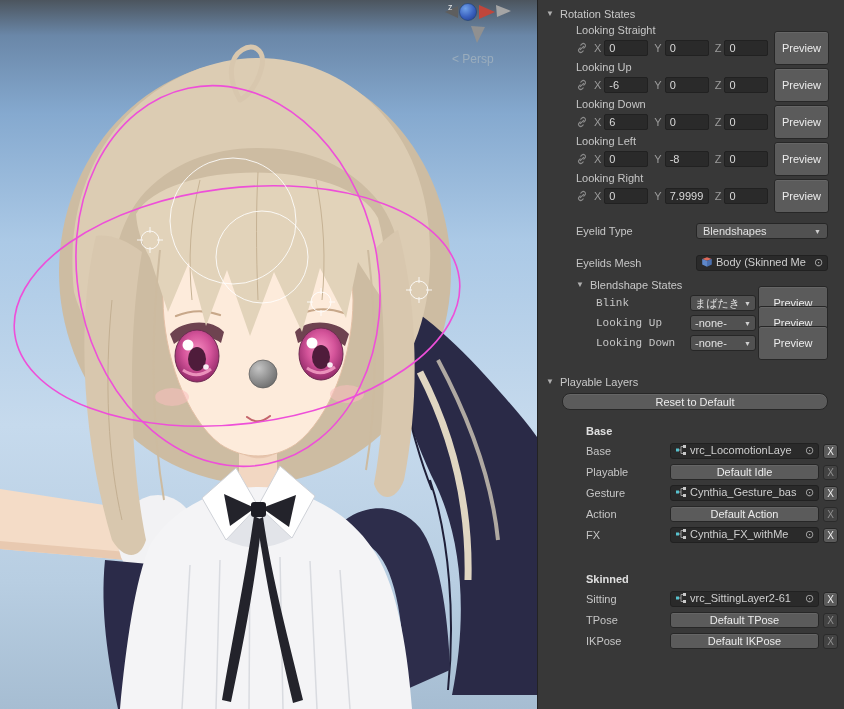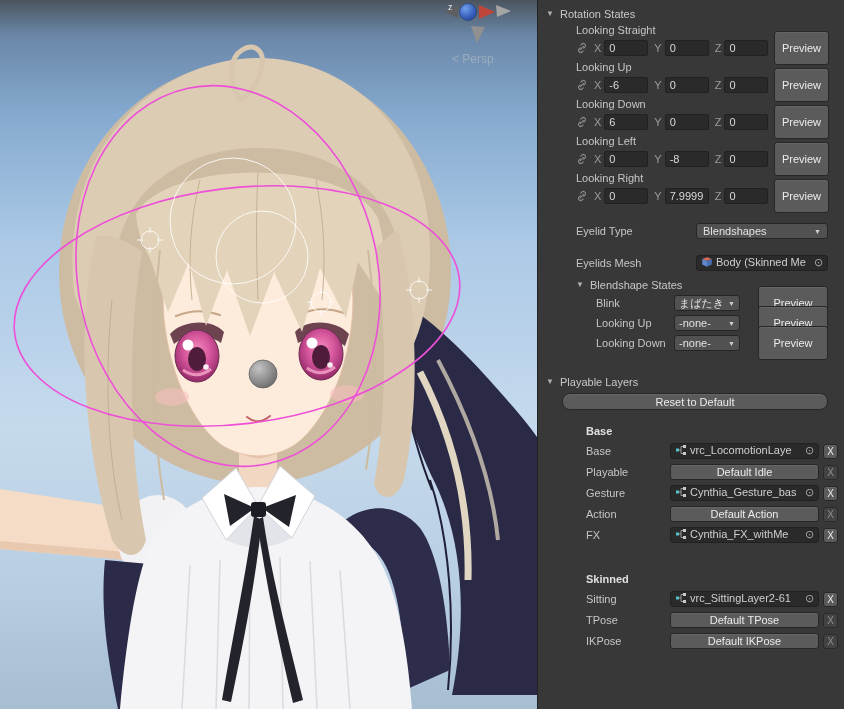--- a/index.html
+++ b/index.html
@@ -43,21 +43,21 @@
   .dropdown.small { flex:none; width:66px; padding:0 4px; }
 
   .obj-field { flex:1; height:16px; background:#2A2A2A; border:1px solid #212121; border-radius:3px;
                display:flex; align-items:flex-start; padding:0 2px 0 4px; color:#CFCFCF;
                overflow:hidden; white-space:nowrap; }
   .obj-icon { width:12px; height:12px; margin-right:3px; flex:none; display:inline-flex; }
   .obj-text { overflow:hidden; flex:1; }
   .obj-picker { flex:none; width:13px; text-align:center; color:#ABABAB; font-size:11px; }
 
   .bs-row { display:flex; align-items:center; height:20px; padding-left:58px; padding-right:16px; }
-  .bs-label { width:78px; flex:none; color:#C6C6C6; }
+  .bs-label { width:94px; flex:none; color:#C6C6C6;font-family:Liberation Mono, monospace; }
   .bs-row .preview-btn { width:70px; }
 
   .reset-btn { height:17px; margin:1px 16px 0 24px; width:calc(100% - 40px);border-radius:8px; }
 
   .layer-row { display:flex; align-items:center; height:20px; padding-left:48px; padding-right:6px;
                gap:4px; margin-bottom:1px; }
   .layer-label { width:80px; flex:none; color:#C6C6C6; }
   .default-btn { flex:1; height:16px; }
   .clear-btn { flex:none; width:15px; height:15px; padding:0; font-size:10px; }
   .clear-btn.disabled { background:#434343; color:#8F8F8F; border-color:#2B2B2B; box-shadow:none; }

